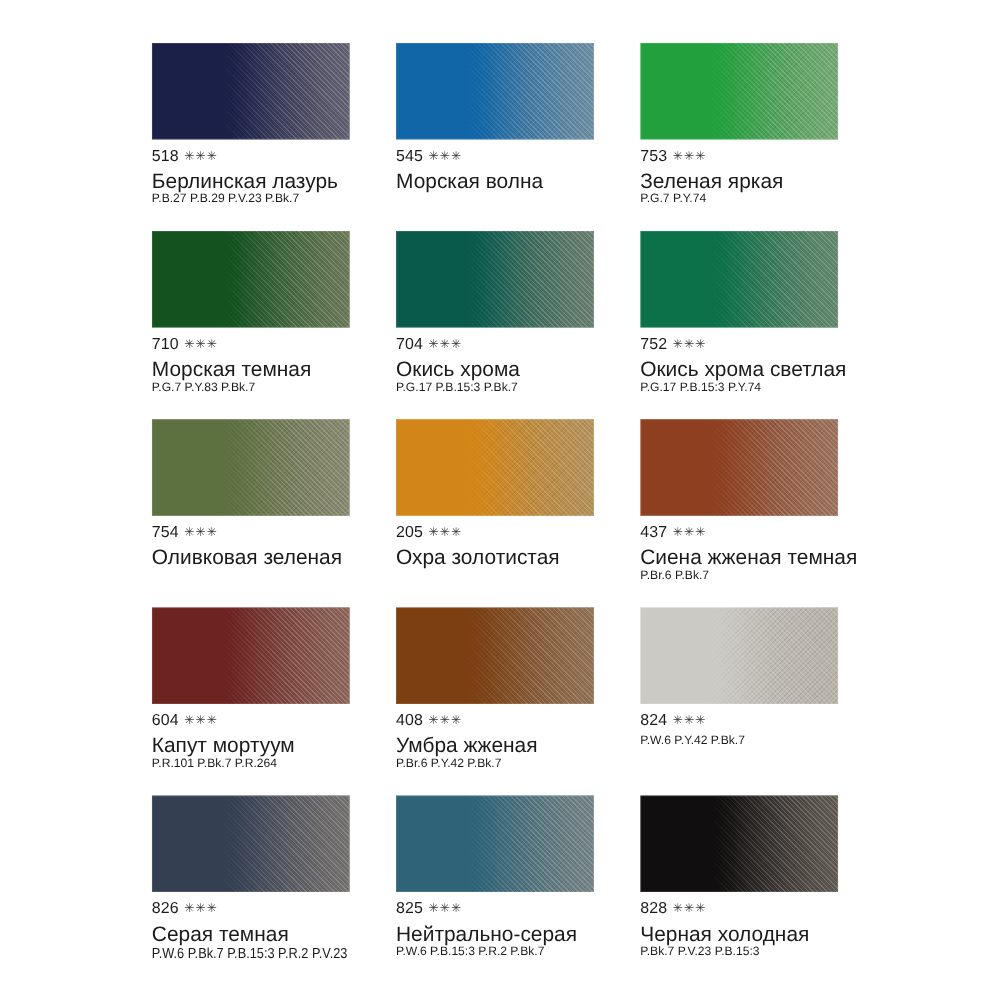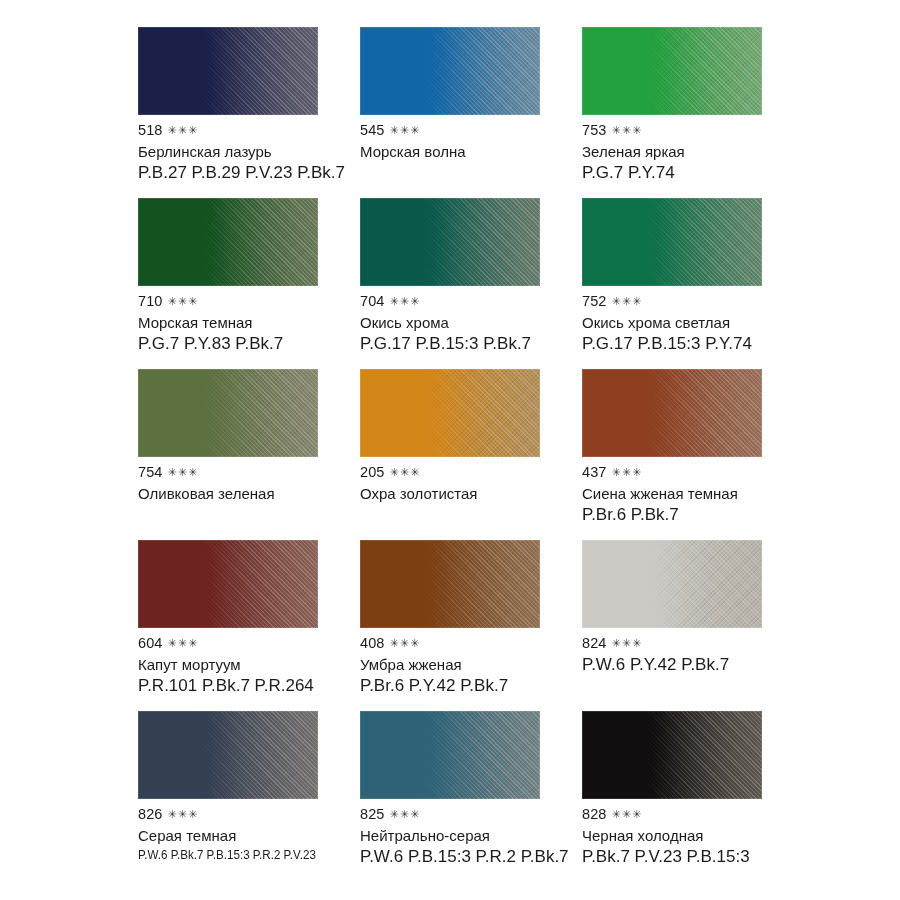--- a/index.html
+++ b/index.html
@@ -20,21 +20,21 @@
   #chart {
     position: relative;
     width: 900px;
     height: 900px;
     background: #ffffff;
   }
 
   .grid {
     position: absolute;
     left: 138px;
-    top: 27px;
+    top: 39px;
     width: 624px;
     display: grid;
     grid-template-columns: repeat(3, 180px);
     column-gap: 42px;
     row-gap: 18px;
   }
 
   .swatch-cell {
     width: 180px;
   }
@@ -94,29 +94,29 @@
   .code-num { display: inline-block; }
   .stars {
     display: inline-block;
     font-size: 11px;
     letter-spacing: 1px;
     color: #3a3a3a;
     transform: translateY(0px);
   }
 
   .name-line {
-    font-size: 15px;
+    font-size: 19px;
     color: #1b1b1b;
     white-space: nowrap;
     margin-top: 3px;
     height: 18px;
   }
 
   .pigment-line {
-    font-size: 17px;
+    font-size: 11px;
     color: #1b1b1b;
     white-space: nowrap;
     margin-top: 2px;
     height: 18px;
   }
   .pigment-line.condensed {
     font-size: 13.2px;
     transform: scaleX(.88);
     transform-origin: left center;
   }

